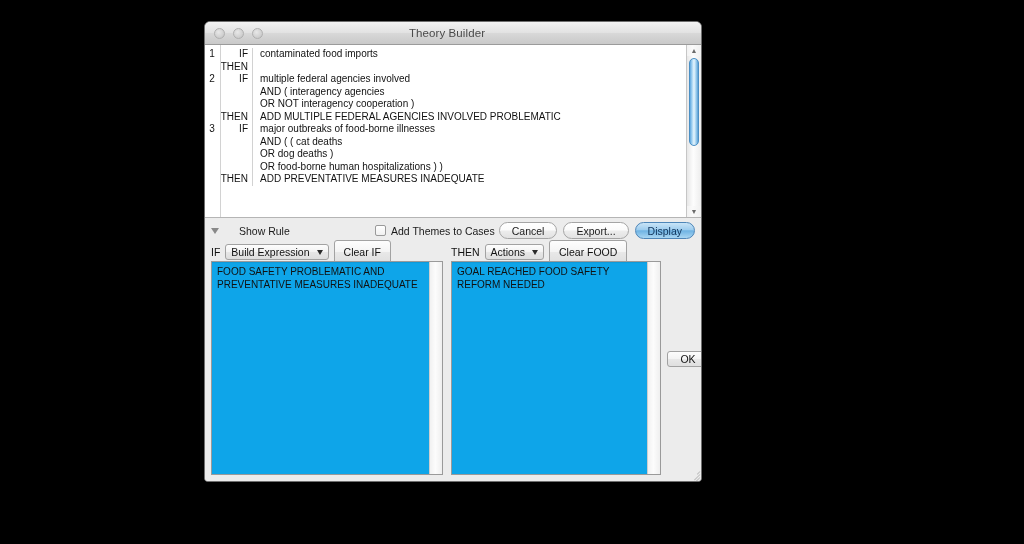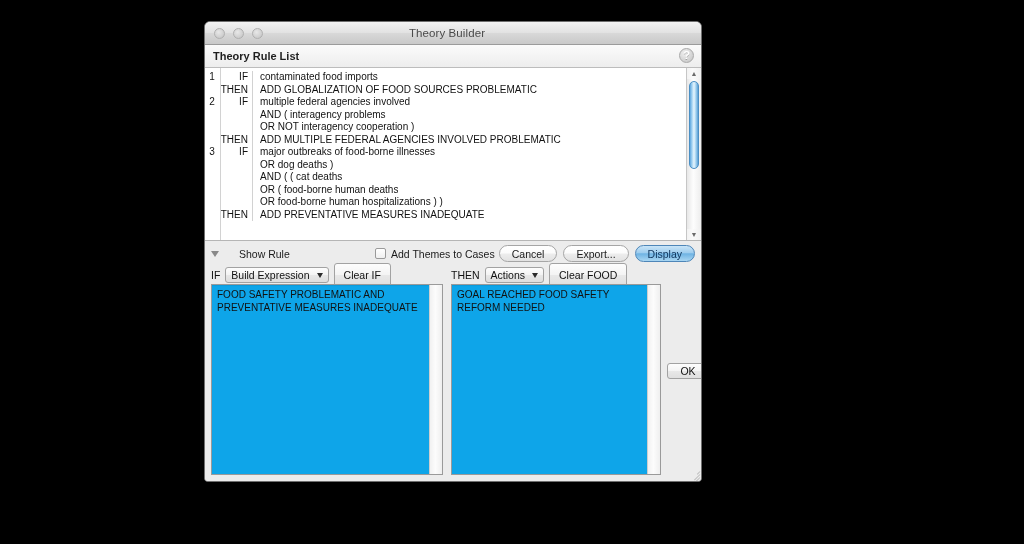--- a/index.html
+++ b/index.html
@@ -409,77 +409,67 @@
 
   <div class="titlebar">
     <div class="traffic">
       <span class="light"></span>
       <span class="light"></span>
       <span class="light"></span>
     </div>
     <div class="title-text">Theory Builder</div>
   </div>
 
-  <div class="section-bar">
-    <span class="section-title">Theory Rule List</span>
-    <span class="help-btn">?</span>
-  </div>
 
   <div class="rulelist-wrap">
     <div class="rulelist" id="rulelist">
       <div class="rl-divider d1"></div>
     <div class="rule-line">
           <span class="col-num">1</span>
           <span class="col-kw">IF</span>
           <span class="col-txt">contaminated food imports</span>
         </div>
         <div class="rule-line">
           <span class="col-num"></span>
           <span class="col-kw">THEN</span>
-          <span class="col-txt">ADD GLOBALIZATION OF FOOD SOURCES PROBLEMATIC</span>
         </div>
         <div class="rule-line">
           <span class="col-num">2</span>
           <span class="col-kw">IF</span>
           <span class="col-txt">multiple federal agencies involved</span>
         </div>
         <div class="rule-line">
           <span class="col-num"></span>
           <span class="col-kw"></span>
-          <span class="col-txt">AND ( interagency problems</span>
+          <span class="col-txt">AND ( interagency agencies</span>
         </div>
         <div class="rule-line">
           <span class="col-num"></span>
           <span class="col-kw"></span>
           <span class="col-txt">OR NOT interagency cooperation )</span>
         </div>
         <div class="rule-line">
           <span class="col-num"></span>
           <span class="col-kw">THEN</span>
           <span class="col-txt">ADD MULTIPLE FEDERAL AGENCIES INVOLVED PROBLEMATIC</span>
         </div>
         <div class="rule-line">
           <span class="col-num">3</span>
           <span class="col-kw">IF</span>
           <span class="col-txt">major outbreaks of food-borne illnesses</span>
         </div>
         <div class="rule-line">
           <span class="col-num"></span>
           <span class="col-kw"></span>
+          <span class="col-txt">AND ( ( cat deaths</span>
+        </div>
+        <div class="rule-line">
+          <span class="col-num"></span>
+          <span class="col-kw"></span>
           <span class="col-txt">OR dog deaths )</span>
-        </div>
-        <div class="rule-line">
-          <span class="col-num"></span>
-          <span class="col-kw"></span>
-          <span class="col-txt">AND ( ( cat deaths</span>
-        </div>
-        <div class="rule-line">
-          <span class="col-num"></span>
-          <span class="col-kw"></span>
-          <span class="col-txt">OR ( food-borne human deaths</span>
         </div>
         <div class="rule-line">
           <span class="col-num"></span>
           <span class="col-kw"></span>
           <span class="col-txt">OR food-borne human hospitalizations ) )</span>
         </div>
         <div class="rule-line">
           <span class="col-num"></span>
           <span class="col-kw">THEN</span>
           <span class="col-txt">ADD PREVENTATIVE MEASURES INADEQUATE</span>

